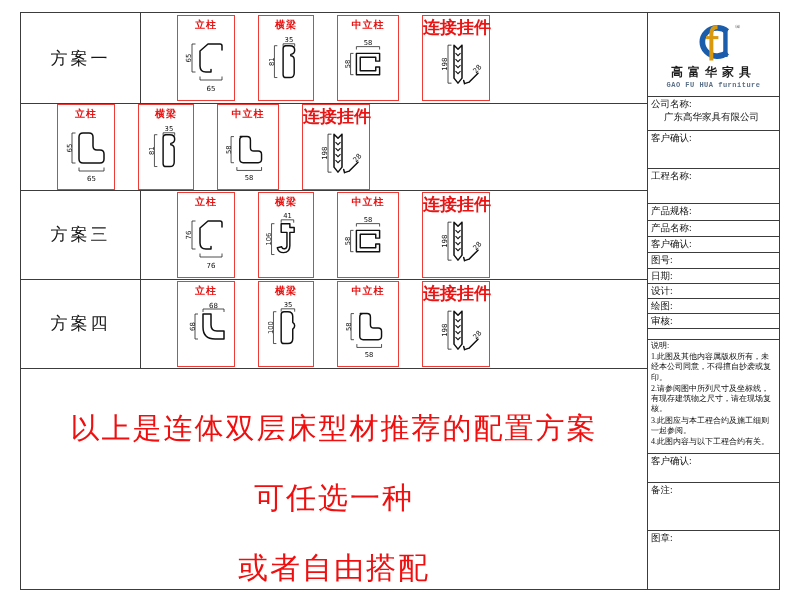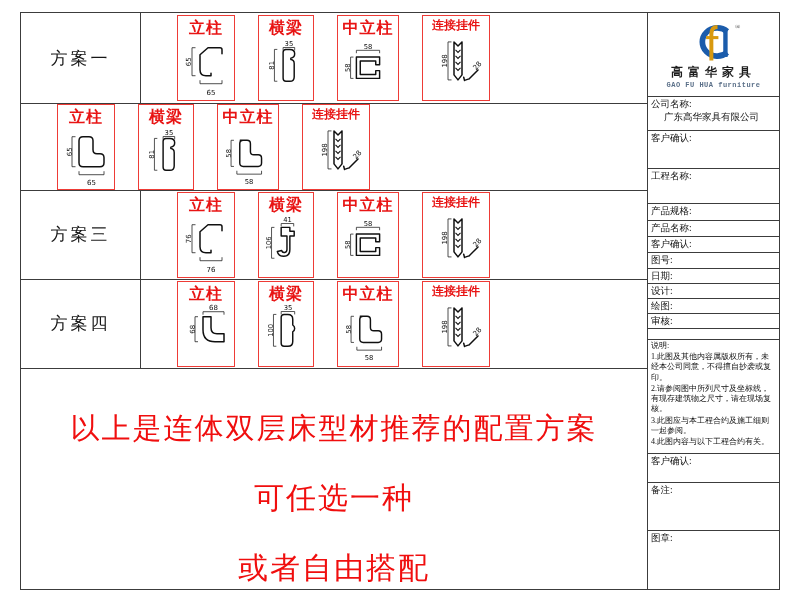--- a/index.html
+++ b/index.html
@@ -12,23 +12,23 @@
   .sheet{position:absolute;left:20px;top:12px;width:760px;height:578px;
     border:1px solid var(--line);display:flex;background:#fff}
   .main{width:627px;display:flex;flex-direction:column;border-right:1px solid var(--line)}
   .srow{display:flex;border-bottom:1px solid var(--line)}
   .labelcell{width:120px;border-right:1px solid var(--line);
     display:flex;align-items:center;justify-content:center;
     font-size:17px;letter-spacing:3px;color:#161616}
   .cards{flex:1;display:flex;align-items:center;gap:23px;padding-left:36px}
   .card{border:1.6px solid var(--cardred);height:86px;display:flex;flex-direction:column;background:#fff}
   .w-lz{width:58px}.w-bm{width:56px}.w-md{width:62px}.w-hg{width:68px}
-  .card-title{color:var(--red);font-weight:bold;font-size:16px;text-align:center;
+  .card-title{color:var(--red);font-weight:bold;font-size:10px;text-align:center;
     padding-top:3px;letter-spacing:1px;line-height:1.1;white-space:nowrap}
-  .w-hg .card-title{letter-spacing:0;font-size:12px}
+  .w-hg .card-title{letter-spacing:0;font-size:17px}
   svg.cg{display:block;width:100%;height:64px;flex:1}
   .shape{stroke:#101010;stroke-width:1.5;fill:none;stroke-linejoin:round;stroke-linecap:round}
   .dim{stroke:var(--dim);stroke-width:.8;fill:none}
   .chev{stroke:#101010;stroke-width:1.1;fill:none}
   .dimtext{font-family:"DejaVu Sans",sans-serif;font-size:7px;fill:#111;
     text-anchor:middle;dominant-baseline:central}
   .footer-cell{flex:1;display:flex;flex-direction:column;align-items:center;
     padding-top:40px;gap:29px}
   .fline{color:var(--footer_red);letter-spacing:2px;white-space:nowrap}
   .fline1{font-size:29px}.fline2,.fline3{font-size:30px}

